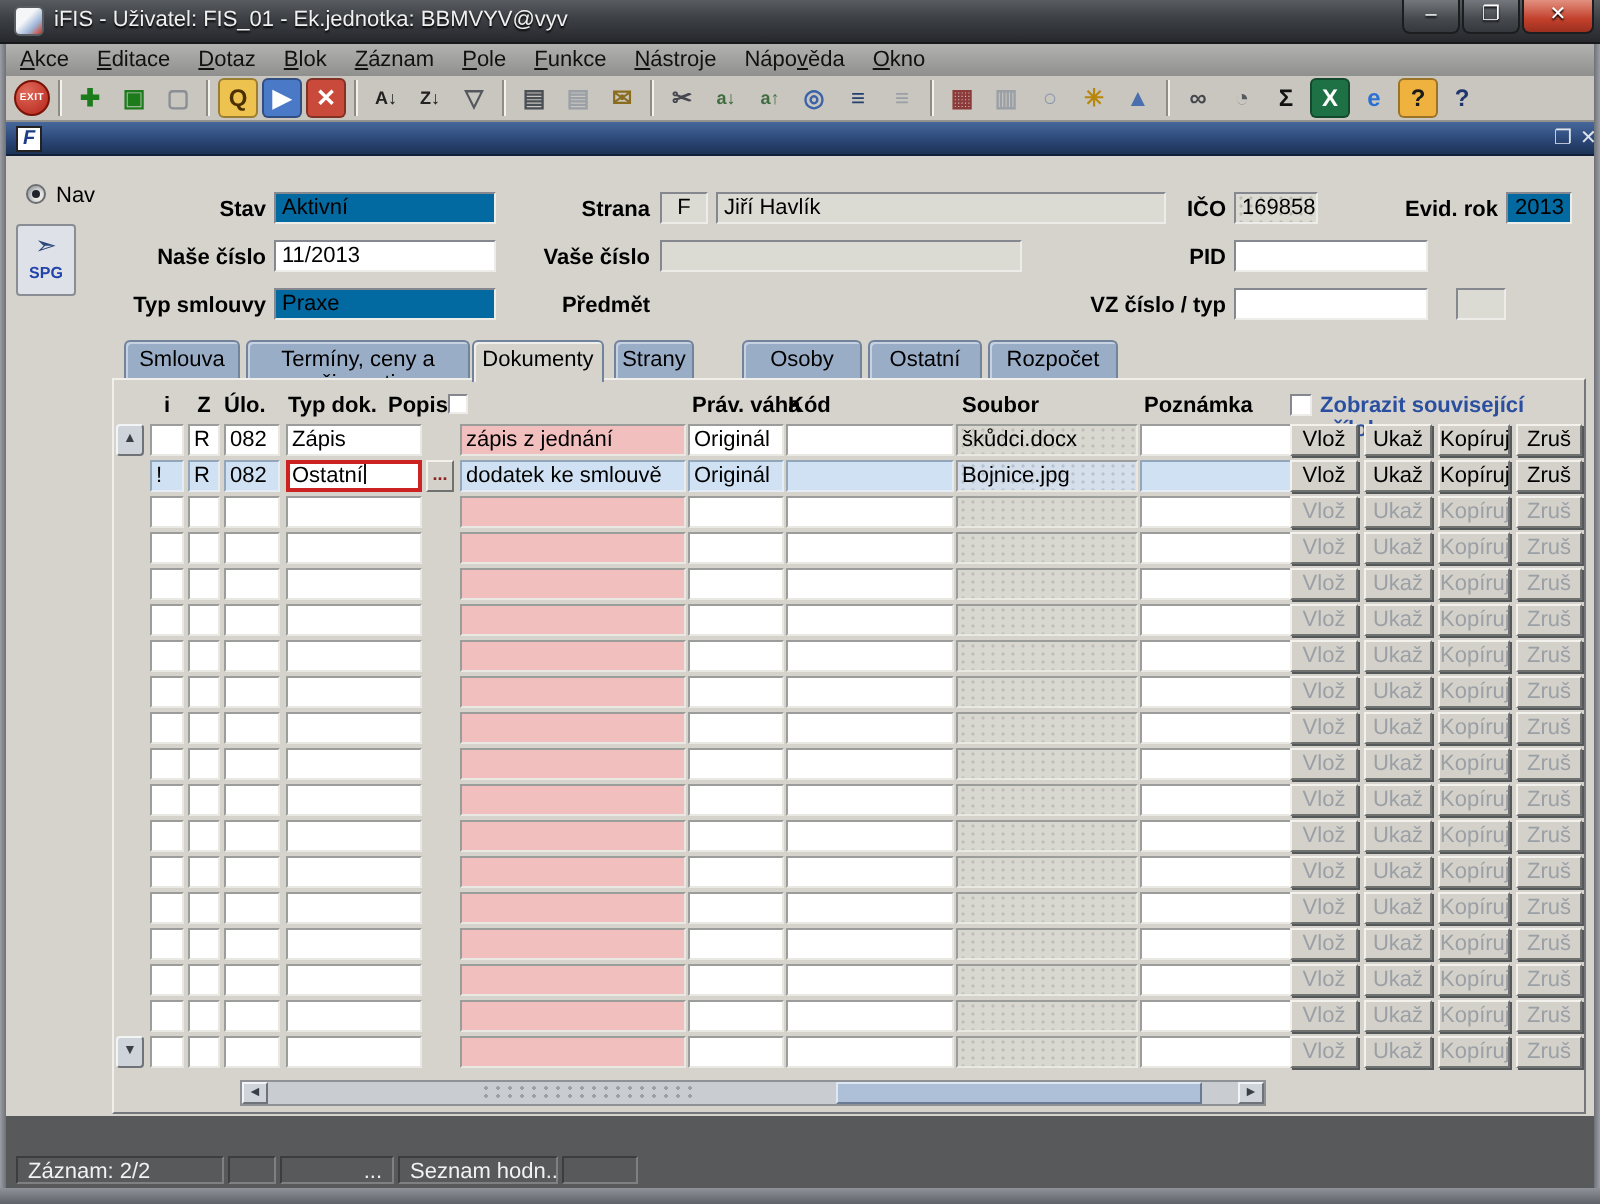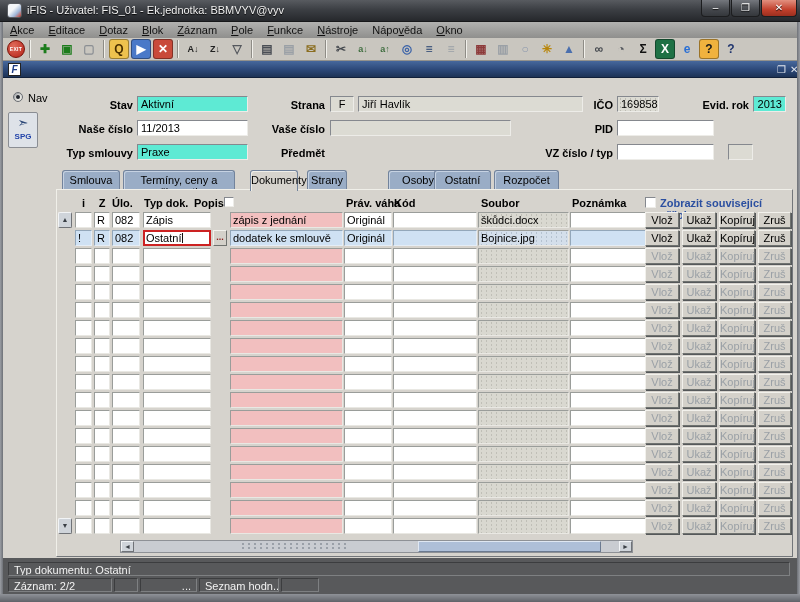--- a/index.html
+++ b/index.html
@@ -40,21 +40,21 @@
     border-bottom:1px solid #11203a;}
   .mdi-icon{position:absolute;left:5px;top:2px;width:13px;height:13px;background:#fff;border:1px solid #222;
     color:#1d3d86;font-weight:bold;font-size:10px;line-height:11px;text-align:center;font-style:italic;}
   .mdi-text{position:absolute;left:24px;top:2px;color:#fff;font-size:11px;white-space:nowrap;}
   .mdi-btn{position:absolute;top:3px;color:#dfe4ec;font-size:10px;line-height:11px;}
   
   .mdi-body{position:absolute;left:3px;top:78px;width:794px;height:482px;background:#d6d3cd;}
   .lbl{position:absolute;height:14px;font-weight:bold;text-align:right;white-space:nowrap;}
   .fld{position:absolute;height:16px;background:#fff;border:1px solid;padding:1px 3px;
     border-color:#85888e #edece8 #edece8 #85888e;white-space:nowrap;overflow:hidden;}
-  .fld.pink{background:#5eead4;}
+  .fld.pink{background:#0369a1;}
   .fld.ro{background:#dcdbd3;}
   .fld.dots{background-image:radial-gradient(circle,#bdbcb4 0.7px,transparent 0.9px);background-size:5px 4px;}
   .radio-dot{position:absolute;width:10px;height:10px;border-radius:50%;background:#e8e8e4;
     border:1px solid #6a6d72;box-shadow:inset 1px 1px 2px #9a9da2;}
   .radio-dot:after{content:"";position:absolute;left:2px;top:2px;width:4px;height:4px;border-radius:50%;background:#20242c;}
   .spg-btn{position:absolute;left:8px;top:112px;width:30px;height:36px;background:#dee2e8;
     border:1px solid #8a8d93;border-radius:2px;text-align:center;}
   .spg-glyph{display:block;font-size:13px;color:#2c4878;line-height:20px;}
   .spg-label{display:block;font-size:8px;font-weight:bold;color:#2244aa;line-height:8px;}
   
@@ -267,23 +267,23 @@
   <div class="lbl" style="left:40px;top:147px;width:93px;">Typ smlouvy</div>
   <div class="fld pink" style="left:137px;top:144px;width:111px;">Praxe</div>
   <div class="lbl" style="left:255px;top:147px;width:70px;">Předmět</div>
   <div class="lbl" style="left:540px;top:147px;width:73px;">VZ číslo / typ</div>
   <div class="fld" style="left:617px;top:144px;width:97px;"></div>
   <div class="fld ro" style="left:728px;top:144px;width:25px;"></div>
 
   <div id="tabs">
       <div class="tab" style="left: 62px; width: 58px;">Smlouva</div>
       <div class="tab" style="left: 123px; width: 112px;">Termíny, ceny a činnosti</div>
-      <div class="tab active" style="left: 250px; width: 48px;">Dokumenty</div>
+      <div class="tab active" style="left: 236px; width: 66px;">Dokumenty</div>
       <div class="tab" style="left: 307px; width: 40px;">Strany</div>
-      <div class="tab" style="left: 388px; width: 60px;">Osoby</div>
+      <div class="tab" style="left: 371px; width: 60px;">Osoby</div>
       <div class="tab" style="left: 434px; width: 57px;">Ostatní</div>
       <div class="tab" style="left: 494px; width: 65px;">Rozpočet</div>
     </div>
   <div class="tab-panel"></div>
 
   <div class="hdr" style="left:75px;width:17px;text-align:center;">i</div>
   <div class="hdr" style="left:94px;width:16px;text-align:center;">Z</div>
   <div class="hdr" style="left:112px;width:28px;">Úlo.</div>
   <div class="hdr" style="left:144px;">Typ dok.</div>
   <div class="hdr" style="left:194px;">Popis</div>
@@ -570,21 +570,20 @@
     </div>
 
   <div class="hscroll">
     <div class="harrow" style="left:0;">◄</div>
     <div class="hdots"></div>
     <div class="hthumb"></div>
     <div class="harrow" style="right:0;">►</div>
   </div>
 
   <div class="console">
-    <div class="cfield" style="left:5px;top:4px;width:782px;">Typ dokumentu: Ostatní</div>
     <div class="cfield" style="left:5px;top:20px;width:104px;">Záznam: 2/2</div>
     <div class="cfield" style="left:111px;top:20px;width:24px;"></div>
     <div class="cfield" style="left:137px;top:20px;width:57px;text-align:right;">...</div>
     <div class="cfield" style="left:196px;top:20px;width:80px;">Seznam hodn...</div>
     <div class="cfield" style="left:278px;top:20px;width:38px;"></div>
   </div>
 
   <div class="frame-l"></div>
   <div class="frame-r"></div>
   <div class="frame-b"></div>

